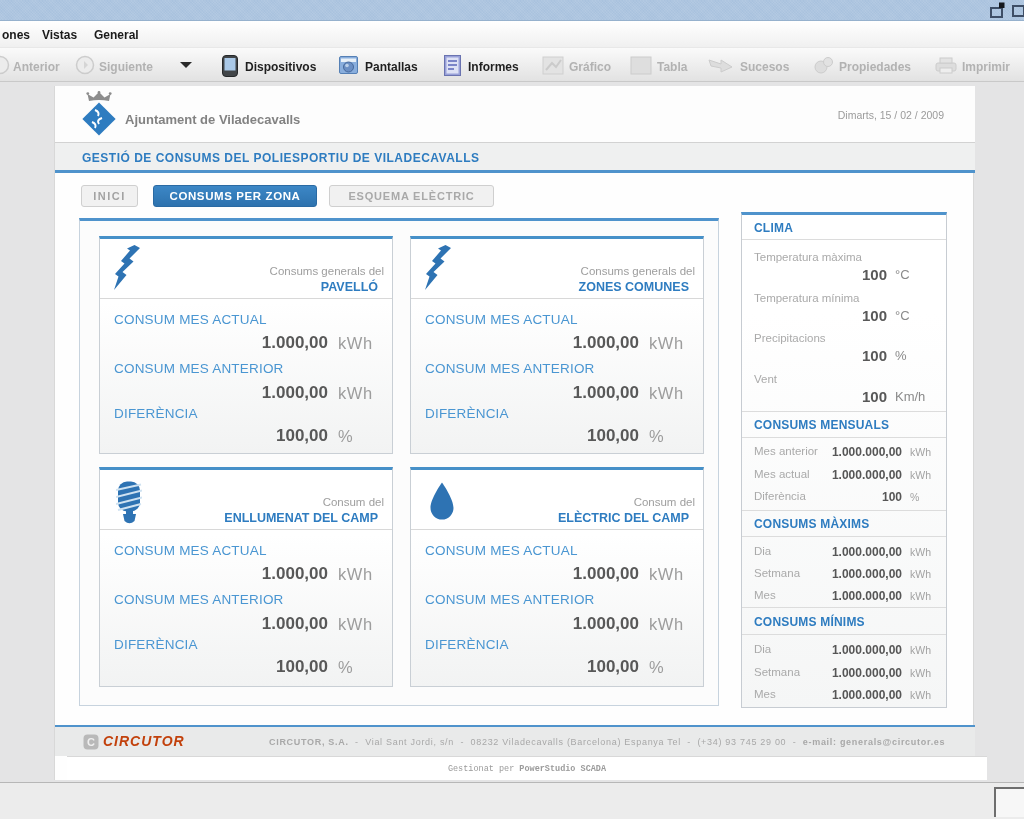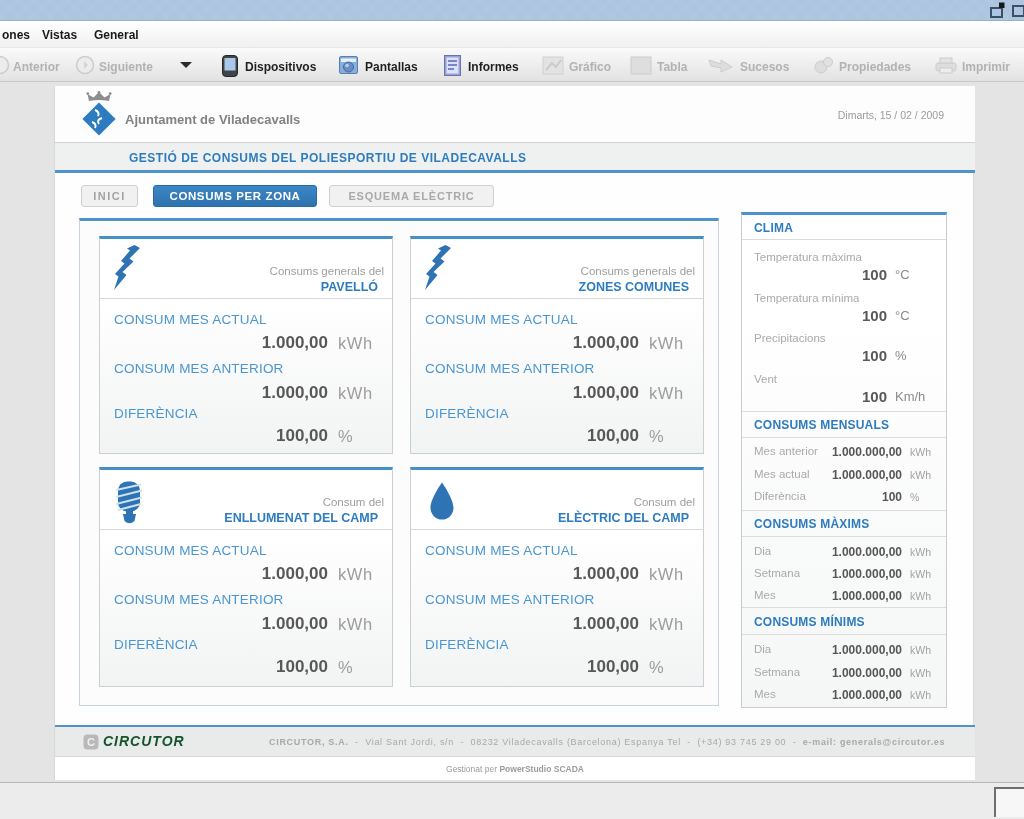--- a/index.html
+++ b/index.html
@@ -25,21 +25,21 @@
 #desktop { position:absolute; left:0; top:82px; width:1024px; height:700px; background:#e4e4e5; }
 #page { position:absolute; left:54px; top:4px; width:920px; height:694px; background:#fefefe;
   border-left:1px solid #d8d8d8; border-right:1px solid #d8d8d8; }
 
 
 #pgheader { position:absolute; left:0; top:0; width:920px; height:57px; background:#fdfdfd; border-bottom:1px solid #d2d2d2; }
 #ajtext { position:absolute; left:70px; top:26px; font-size:13px; font-weight:bold; color:#828282; }
 #datetxt { position:absolute; right:31px; top:23px; font-size:10.5px; color:#9b9b9b; }
 
 #titleband { position:absolute; left:0; top:57px; width:920px; height:27px; background:#eff0f0; }
-#titleband span { position:absolute; left:27px; top:8px; font-size:12px; font-weight:bold; color:#2e7cc0; letter-spacing:0.5px;margin-left:47px; }
+#titleband span { position:absolute; left:27px; top:8px; font-size:12px; font-weight:bold; color:#2e7cc0; letter-spacing:0.5px; }
 #blueline1 { position:absolute; left:0; top:84px; width:920px; height:3px; background:#4f93cc; }
 
 .tab { position:absolute; top:99px; height:22px; border-radius:3px; font-weight:bold; text-align:center; }
 #tab1 { left:26px; width:57px; background:#f1f1f1; border:1px solid #cfcfcf; color:#a2a2a2; font-size:11px; letter-spacing:1.5px; line-height:20px; }
 #tab2 { left:98px; width:164px; background:linear-gradient(#3c87c6,#2d72ae); border:1px solid #2a6aa3; color:#fff; font-size:11.5px; letter-spacing:0.6px; line-height:20px; }
 #tab3 { left:274px; width:165px; background:#f1f1f1; border:1px solid #cfcfcf; color:#a9a9a9; font-size:11px; letter-spacing:0.8px; line-height:20px; }
 
 #maincontainer { position:absolute; left:24px; top:132px; width:640px; height:488px;
   background:#fcfcfc; border:1px solid #c7d3de; border-top:3px solid #4f93cc; }
 
@@ -62,21 +62,21 @@
 .sb-lbl { position:absolute; left:12px; font-size:11.5px; color:#aaaaaa; }
 .sb-bigval { position:absolute; right:59px; font-size:15px; font-weight:bold; color:#585858; }
 .sb-bigunit { position:absolute; left:153px; font-size:13px; color:#8a8a8a; }
 .sb-val { position:absolute; right:44px; font-size:12px; font-weight:bold; color:#565656; }
 .sb-unit { position:absolute; left:168px; font-size:10.5px; color:#a2a2a2; }
 
 
 #blueline2 { position:absolute; left:0; top:639px; width:920px; height:2px; background:#4f93cc; }
 #footbar { position:absolute; left:0; top:641px; width:920px; height:29px; background:#e9eaea; }
 #foottext { position:absolute; left:214px; top:10px; font-size:9px; color:#a8a8a8; letter-spacing:0.7px; }
-#gestionat { position:absolute; left:0; top:670px; width:920px; height:24px; background:#ffffff; border-top:1px solid #d8d8d8; text-align:center; font-size:8.5px; color:#9b9b9b; padding-top:7px; }
+#gestionat { position:absolute; left:12px; top:670px; width:920px; height:24px; background:#ffffff; border-top:1px solid #d8d8d8; text-align:center; font-size:8.5px; color:#9b9b9b; padding-top:7px;font-family:Liberation Mono, monospace; }
 
 
 #statusbar { position:absolute; left:0; top:782px; width:1024px; height:37px; background:#ececec; border-top:1px solid #b7b7b7; }
 #sbox { position:absolute; left:994px; top:4px; width:30px; height:30px; background:#f7f7f7; border-top:2px solid #6e6e6e; border-left:2px solid #6e6e6e; }
 </style>
 </head>
 <body>
 
 <div id="titlebar">
   <svg class="abs" style="right:0;top:2px" width="40" height="16" viewBox="0 0 40 16">
@@ -341,21 +341,21 @@
         <span class="sb-val" style="top:473px">1.000.000,00</span>
         <span class="sb-unit" style="top:474px">kWh</span>
       </div>
 
   <div id="blueline2"></div>
   <div id="footbar">
     <svg class="abs" style="left:28px;top:7px" width="16" height="16" viewBox="0 0 16 16">
       <rect x="0.5" y="0.5" width="15" height="15" rx="4" fill="#b9b9b9"></rect>
       <text x="8" y="12" font-size="11" font-weight="bold" fill="#f0f0f0" text-anchor="middle">C</text>
     </svg>
-    <span class="abs" style="left:48px;top:6px;font-size:14px;font-weight:bold;font-style:italic;color:#14532d;letter-spacing:1px">CIRCUTOR</span>
+    <span class="abs" style="left:48px;top:6px;font-size:14px;font-weight:bold;font-style:italic;color:#c2410c;letter-spacing:1px">CIRCUTOR</span>
     <span id="foottext"><b>CIRCUTOR, S.A.</b>&nbsp; - &nbsp;Vial Sant Jordi, s/n&nbsp; - &nbsp;08232 Viladecavalls (Barcelona) Espanya Tel&nbsp; - &nbsp;(+34) 93 745 29 00&nbsp; - &nbsp;<b>e-mail: generals@circutor.es</b></span>
   </div>
   <div id="gestionat">Gestionat per <b>PowerStudio SCADA</b></div>
 
 </div>
 </div>
 
 <div id="statusbar">
     <div id="sbox"></div>
   </div>

